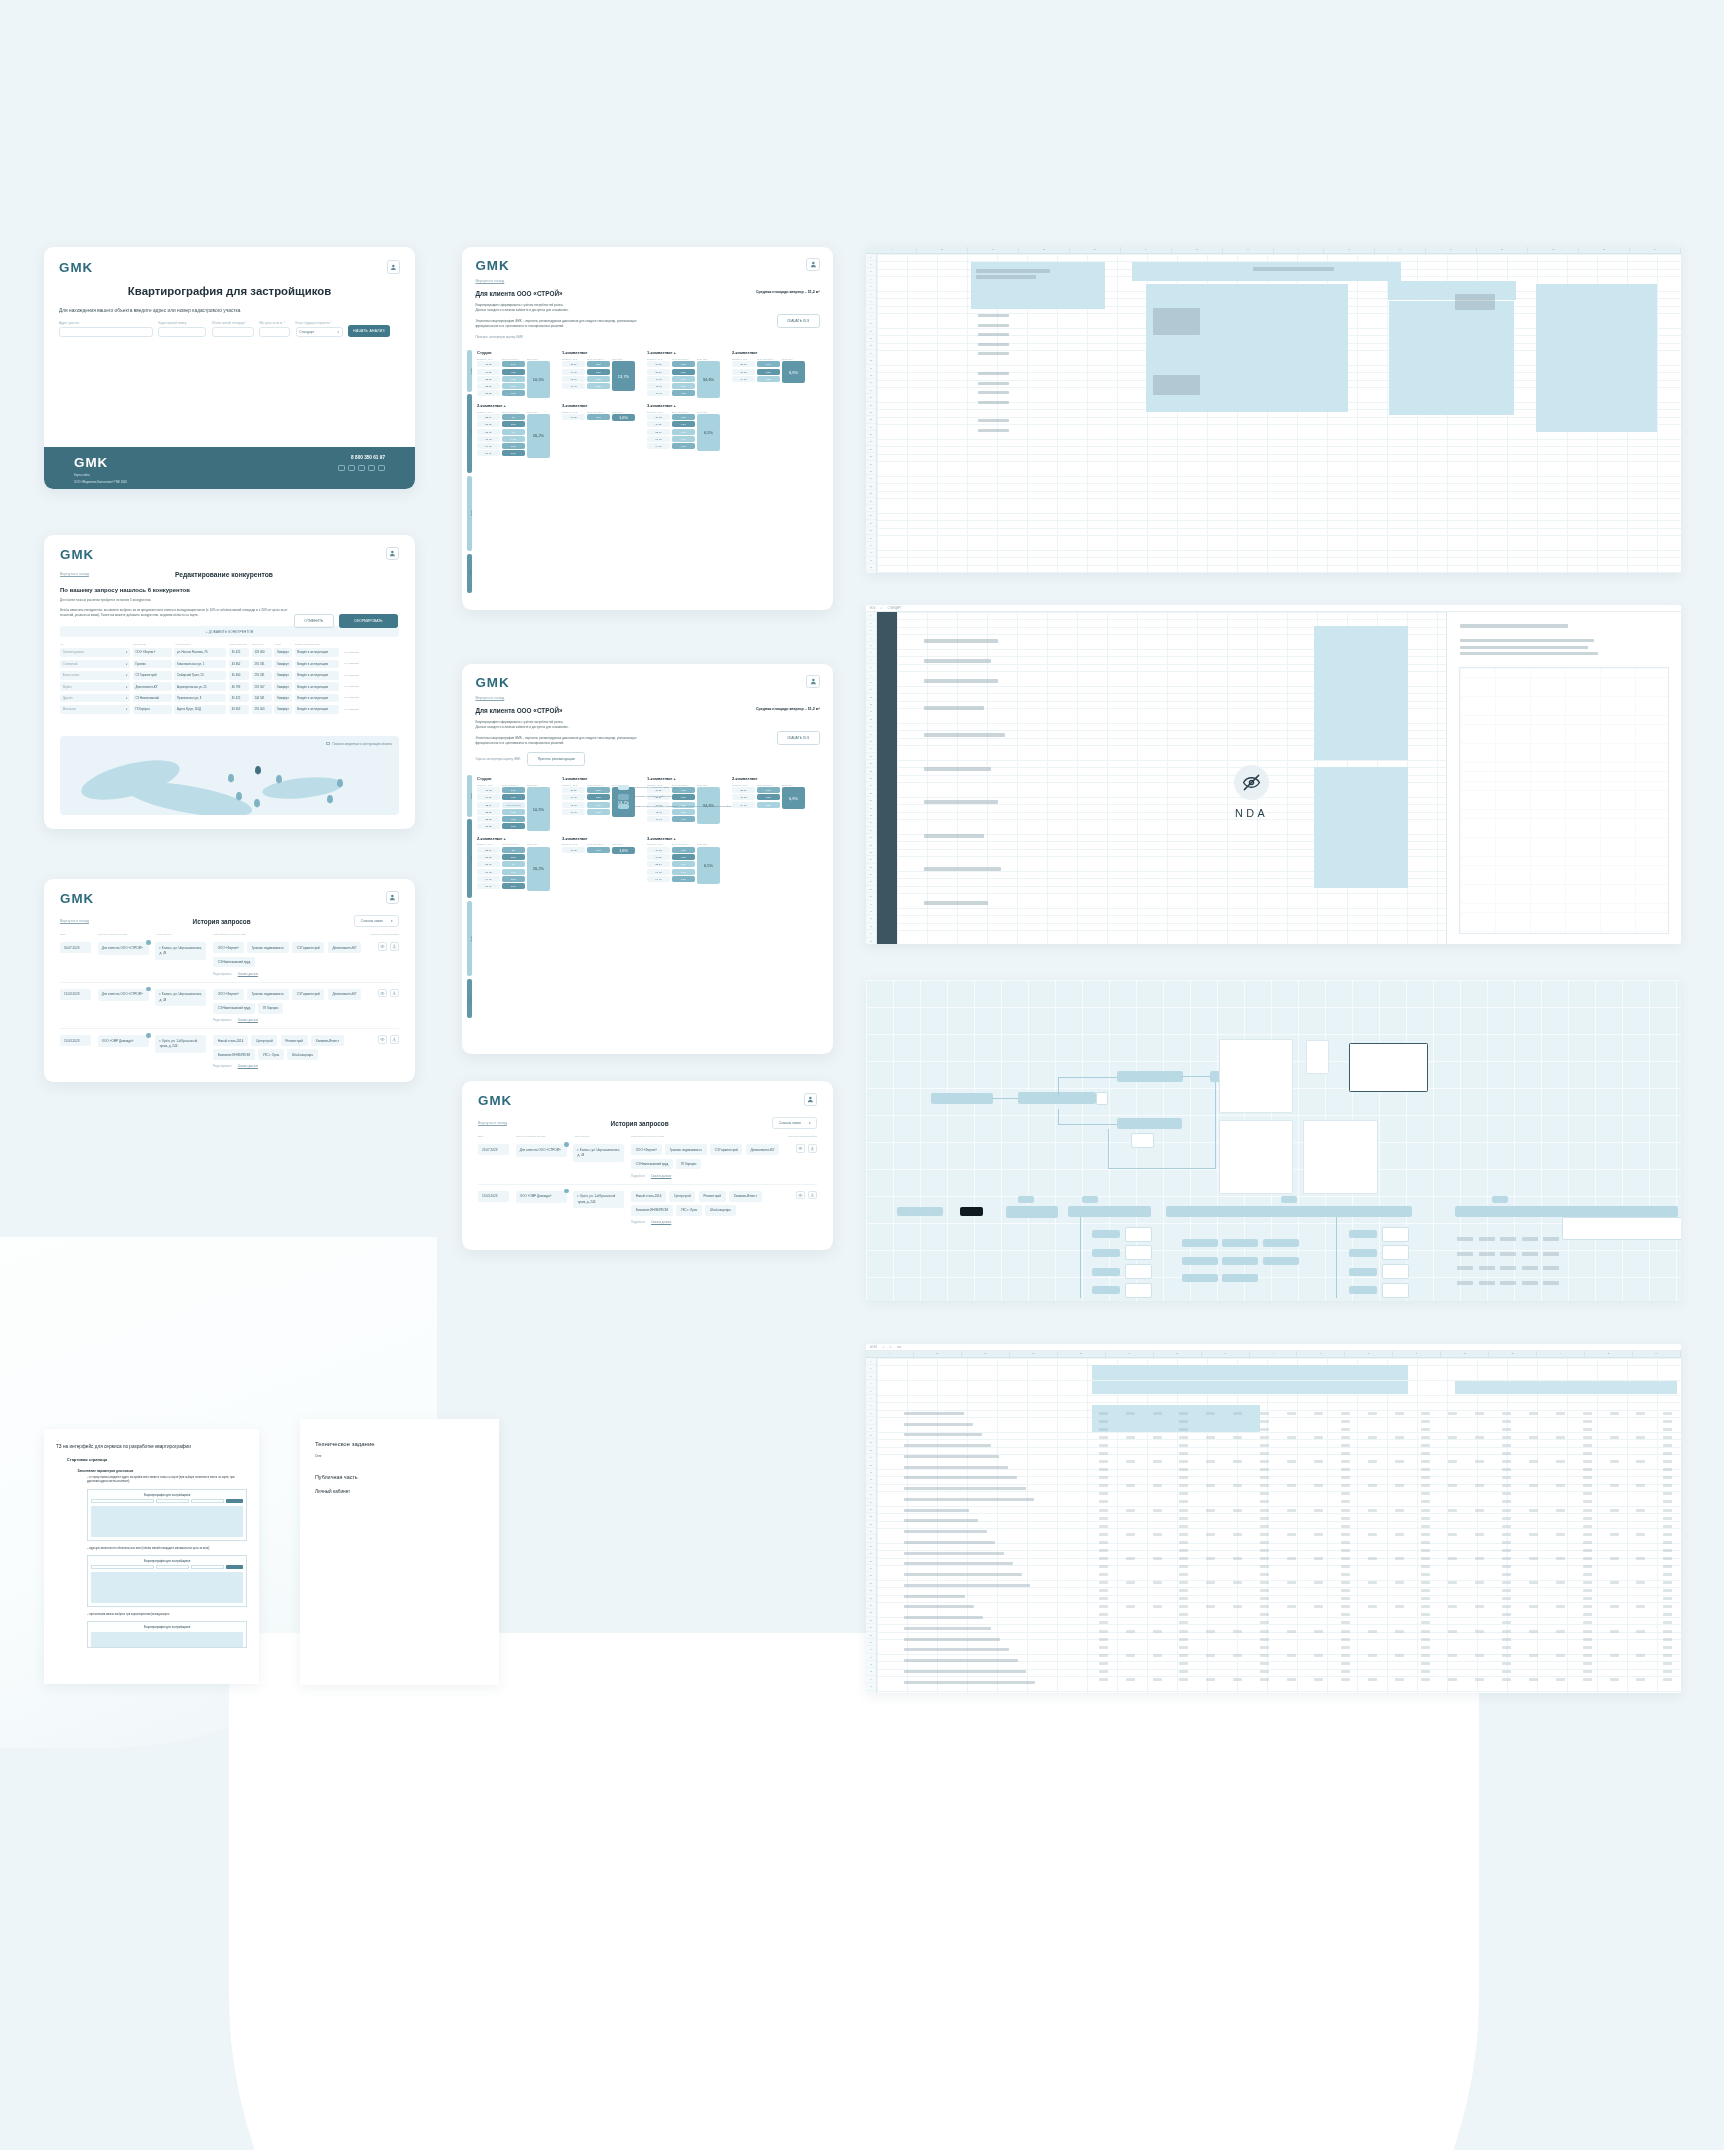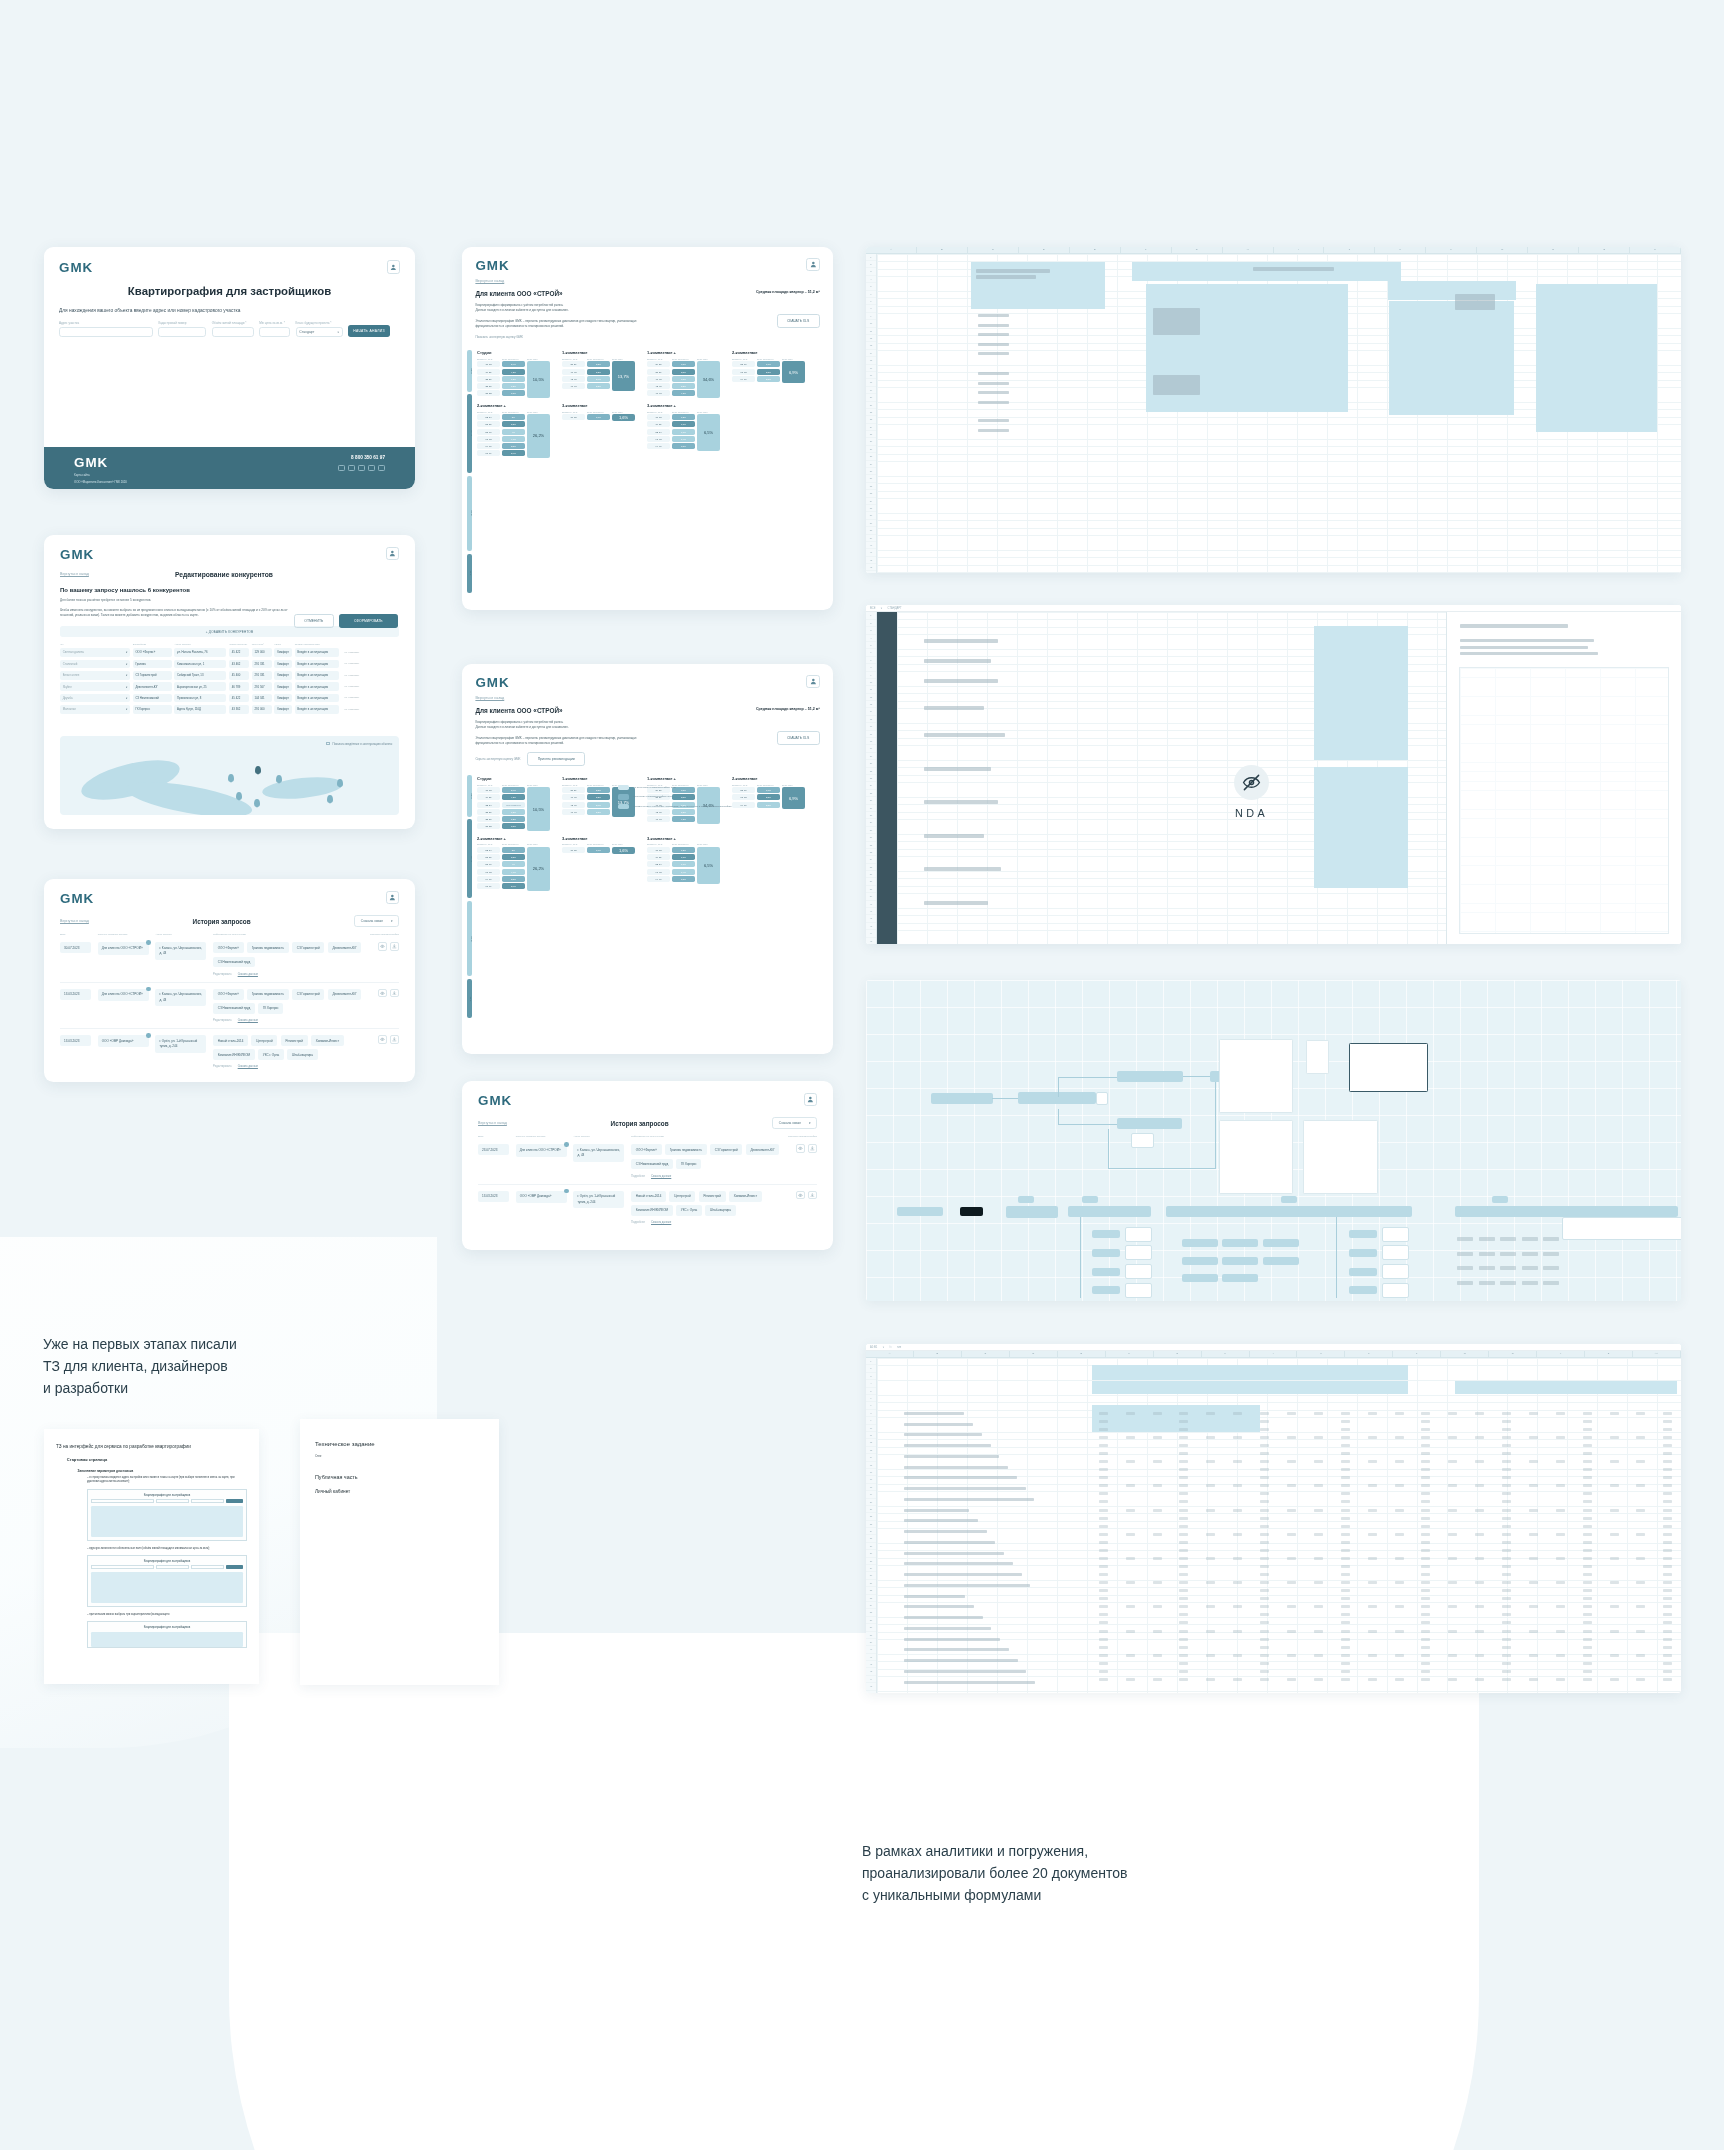--- a/index.html
+++ b/index.html
@@ -1855,25 +1855,20 @@
             <div class="blurtxt" style="left: 27px; top: 280px; width: 96px; height: 3.4px; opacity: 0.5;"></div>
             <div class="blurtxt" style="left: 27px; top: 290px; width: 105px; height: 3.4px; opacity: 0.5;"></div>
             <div class="blurtxt" style="left: 27px; top: 301px; width: 114px; height: 3.4px; opacity: 0.5;"></div>
             <div class="blurtxt" style="left: 27px; top: 312px; width: 122px; height: 3.4px; opacity: 0.5;"></div>
             <div class="blurtxt" style="left: 27px; top: 323px; width: 131px; height: 3.4px; opacity: 0.5;"></div>
           </div>
       </div>
     </div>
   </div>
 
-  <div class="caption" style="left:43px;top:1333px;width:269px">
-    <div>Уже на первых этапах писали</div>
-    <div>ТЗ для клиента, дизайнеров</div>
-    <div>и разработки</div>
-  </div>
 
   <div class="docpage" style="left:44px;top:1429px;width:215px;height:255px;">
     <div style="padding:15px 12px">
       <div class="doc-h1">ТЗ на интерфейс для сервиса по разработке квартирографии</div>
       <div class="doc-h2" style="margin:8px 0 0 10.8px">Стартовая страница</div>
       <div class="doc-h3" style="margin:6.7px 0 0 21.5px">Заполнение параметров для поиска</div>
       <div class="doc-li" style="margin:3.4px 0 0 31px">– <span>в строку поиска вводится адрес застройки или ставится точка на карте (при выборе появляется метка на карте, при удалении адреса метка исчезает);</span></div>
       <div class="doc-shot" style="margin:4px 0 0 31px">
         <div class="t">Квартирография для застройщиков</div>
         <div style="display:flex;gap:2px;margin:2.7px 2.7px 0 2.7px">
@@ -1908,20 +1903,15 @@
       <div class="doc-h1" style="font-size:6px">Техническое задание</div>
       <div class="doc-li" style="margin-top:8px">Стек:</div>
       <ul id="tz-stack" style="margin-left:12px"></ul>
       <div class="doc-h1" style="font-size:5.4px;margin-top:15px">Публичная часть</div>
       <ul id="tz-bullets" style="margin-left:12px;margin-top:5.4px"></ul>
       <div class="doc-h1" style="font-size:4.7px;margin-top:9.4px">Личный кабинет</div>
       <ul id="tz-bullets2" style="margin-left:12px;margin-top:4px"></ul>
     </div>
   </div>
 
-  <div class="caption" style="left:862px;top:1840px;width:336px">
-    <div>В рамках аналитики и погружения,</div>
-    <div>проанализировали более 20 документов</div>
-    <div>с уникальными формулами</div>
-  </div>
 
 </div>
 
 
 </body></html>

